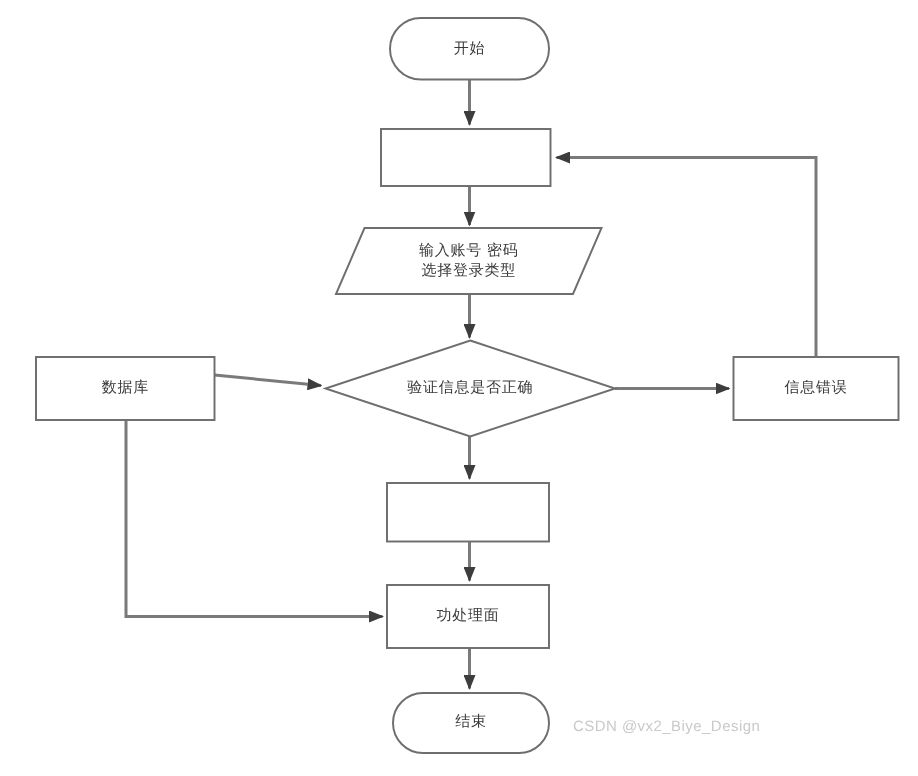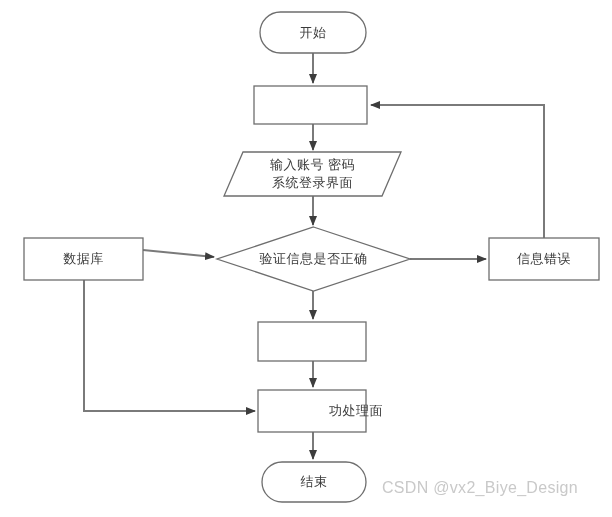--- a/index.html
+++ b/index.html
@@ -22,30 +22,30 @@
     width: 612px;
     height: 517px;
   }
   .node-label {
     position: absolute;
     display: flex;
     align-items: center;
     justify-content: center;
     text-align: center;
     color: #3a3a3a;
-    font-size: 13px;
+    font-size: 10px;
     line-height: 1.35;
     letter-spacing: 0.5px;
     white-space: pre-line;
     pointer-events: none;
   }
   .watermark {
     position: absolute;
     color: #c9c9c9;
-    font-size: 16px;
+    font-size: 10px;
     letter-spacing: 0.3px;
     left: 382px;
     top: 479px;
   }
 </style>
 </head>
 <body>
 
 <div id="canvas">
 
@@ -96,28 +96,28 @@
       <rect x="258" y="390" width="108" height="42"></rect>
 
       <rect x="262" y="462" width="104" height="40" rx="20" ry="20"></rect>
     </g>
   </svg>
 
   <div class="node-label" style="left:260px; top:12px; width:106px; height:41px;">开始</div>
 
 
   <div class="node-label" style="left:224px; top:151px; width:177px; height:46px;">输入账号 密码
-系统登录界面</div>
+选择登录类型</div>
 
   <div class="node-label" style="left:217px; top:227px; width:193px; height:64px;text-align:right;">验证信息是否正确</div>
 
   <div class="node-label" style="left:489px; top:238px; width:110px; height:42px;">信息错误</div>
 
   <div class="node-label" style="left:24px; top:238px; width:119px; height:42px;">数据库</div>
 
 
-  <div class="node-label" style="left:258px; top:390px; width:108px; height:42px;padding-left:44px;">功处理面</div>
+  <div class="node-label" style="left:258px; top:390px; width:108px; height:42px;">功处理面</div>
 
   <div class="node-label" style="left:262px; top:462px; width:104px; height:40px;">结束</div>
 
   <div class="watermark">CSDN @vx2_Biye_Design</div>
 
 </div>
 
 </body></html>

